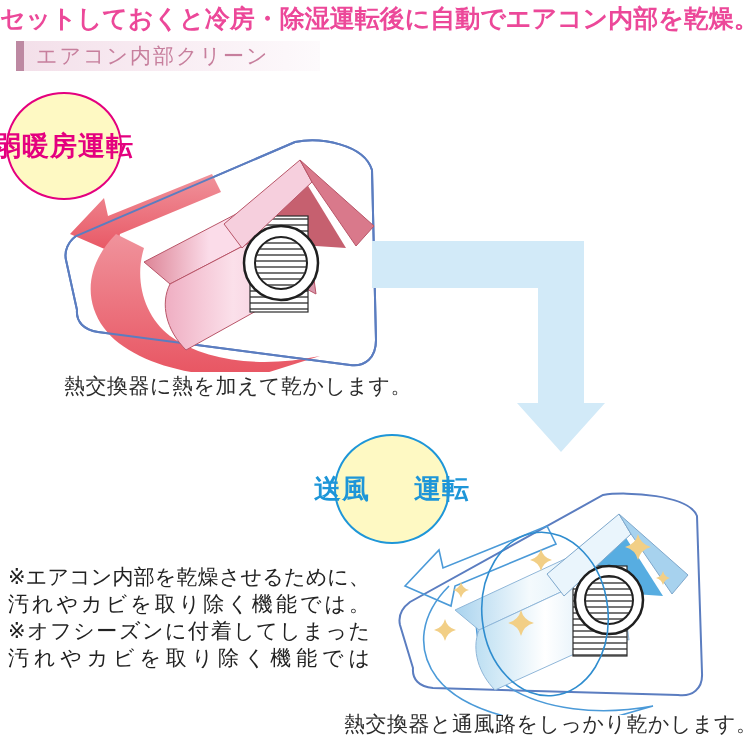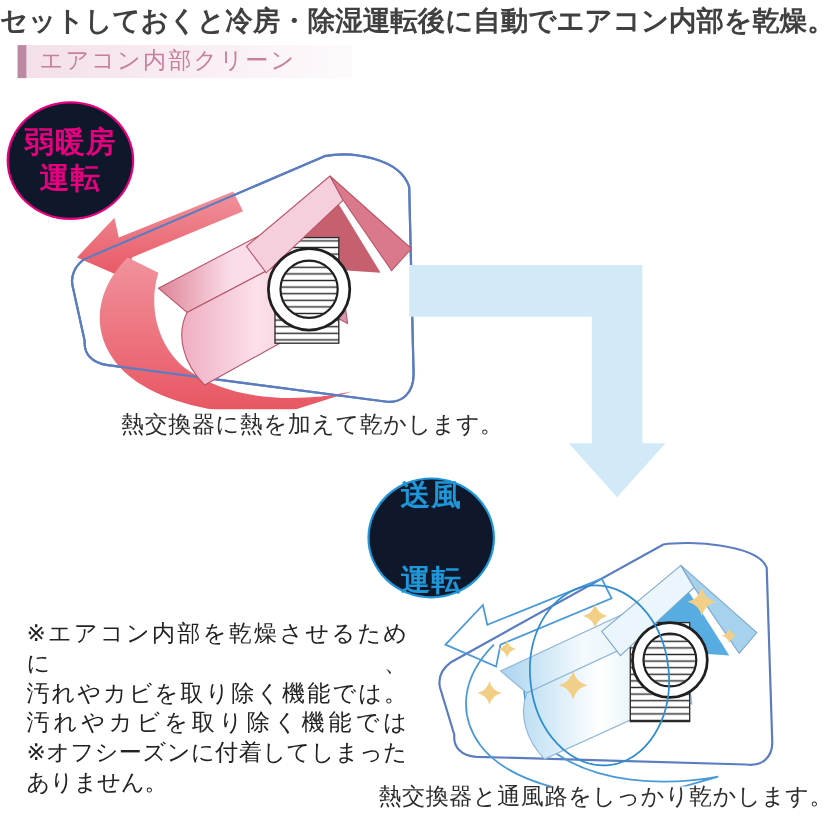--- a/index.html
+++ b/index.html
@@ -2,60 +2,60 @@
 <html><head>
 <meta charset="utf-8">
 <style>
   html,body{margin:0;padding:0;background:#fff;}
   .canvas{
     position:relative;width:750px;height:750px;background:#fff;overflow:hidden;
     font-family:"Liberation Sans","DejaVu Sans",sans-serif;
   }
   .intro{
     position:absolute;left:0;top:2px;width:750px;
-    font-size:25px;font-weight:bold;color:#404040;letter-spacing:0px;white-space:nowrap;
+    font-size:25px;font-weight:bold;color:#ec4899;letter-spacing:0px;white-space:nowrap;
   }
   .section-header{
     position:absolute;left:16px;top:41px;width:304px;height:30px;
     display:flex;align-items:stretch;
     background:linear-gradient(90deg,#f3dfe9 0%,#f9eef4 55%,#fdfafc 100%);
   }
   .section-header .bar{width:8px;background:#bd89a2;flex:none;}
   .section-header .label{
     padding-left:12px;font-size:21px;line-height:30px;color:#c77f9d;
     letter-spacing:2px;white-space:nowrap;
   }
   .badge{
-    position:absolute;border-radius:50%;background:#0f172a;
-    display:flex;flex-direction:column;align-items:center;justify-content:center;
+    position:absolute;border-radius:50%;background:#fef9c3;
+    display:flex;flex-direction:row;align-items:center;justify-content:center;
     text-align:center;z-index:5;
   }
   .badge span{display:block;white-space:nowrap;}
   .badge-heat{
     left:6px;top:92px;width:112px;height:104px;border:2.5px solid #e4007f;color:#e4007f;
     font-size:27px;line-height:33px;font-weight:bold;letter-spacing:1px;
   }
   .badge-fan{
     left:334px;top:434px;width:112px;height:106px;border:2.5px solid #1e96d8;color:#1e96d8;
     font-size:27px;line-height:33px;font-weight:bold;letter-spacing:1px;gap:44px;
   }
   .illu{position:absolute;}
   .illu-1{left:58px;top:132px;}
   .illu-2{left:395px;top:490px;}
   .flow-arrow{position:absolute;left:370px;top:240px;}
   .caption{
     position:absolute;font-size:21px;color:#2b2b2b;letter-spacing:0.5px;white-space:nowrap;
   }
-  .caption-1{left:64px;top:372px;margin-left:46px;}
+  .caption-1{left:64px;top:372px;}
   .caption-2{left:344px;top:710px;}
   .notes{
     position:absolute;left:8px;top:563px;width:362px;
     font-size:21px;line-height:27px;color:#222;
   }
-  .notes .line{white-space:nowrap;margin-left:16px;}
+  .notes .line{white-space:nowrap;}
   .notes .line.j{text-align:justify;text-align-last:justify;white-space:normal;}
 </style>
 </head>
 <body>
 
 <div class="canvas">
 
   <div class="intro">セットしておくと冷房・除湿運転後に自動でエアコン内部を乾燥。</div>
 
   <div class="section-header">
@@ -190,18 +190,17 @@
       <path transform="translate(126,133) scale(13)" d="M0 -1 Q0.2 -0.2 1 0 Q0.2 0.2 0 1 Q-0.2 0.2 -1 0 Q-0.2 -0.2 0 -1 Z"></path>
       <path transform="translate(268,88) scale(7)" d="M0 -1 Q0.2 -0.2 1 0 Q0.2 0.2 0 1 Q-0.2 0.2 -1 0 Q-0.2 -0.2 0 -1 Z"></path>
     </g>
   </svg>
 
   <div class="caption caption-2">熱交換器と通風路をしっかり乾かします。</div>
 
   <div class="notes">
     <div class="line j">※エアコン内部を乾燥させるために、</div>
     <div class="line j">汚れやカビを取り除く機能では。</div>
+    <div class="line j">※オフシーズンに付着してしまった</div>
     <div class="line j">汚れやカビを取り除く機能では</div>
-    <div class="line j">※オフシーズンに付着してしまった</div>
-    <div class="line">ありません。</div>
   </div>
 
 </div>
 
 </body></html>

